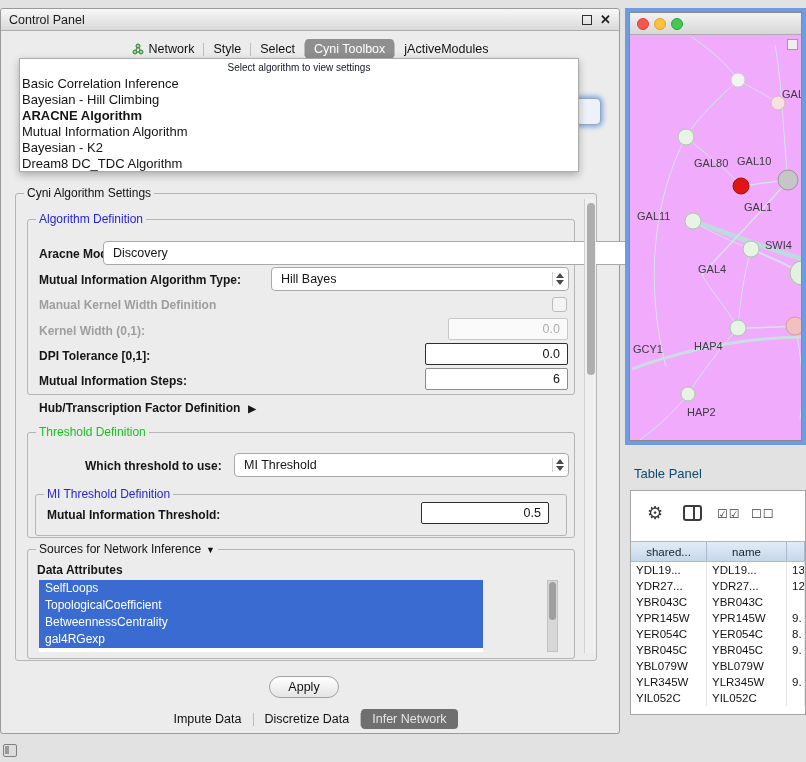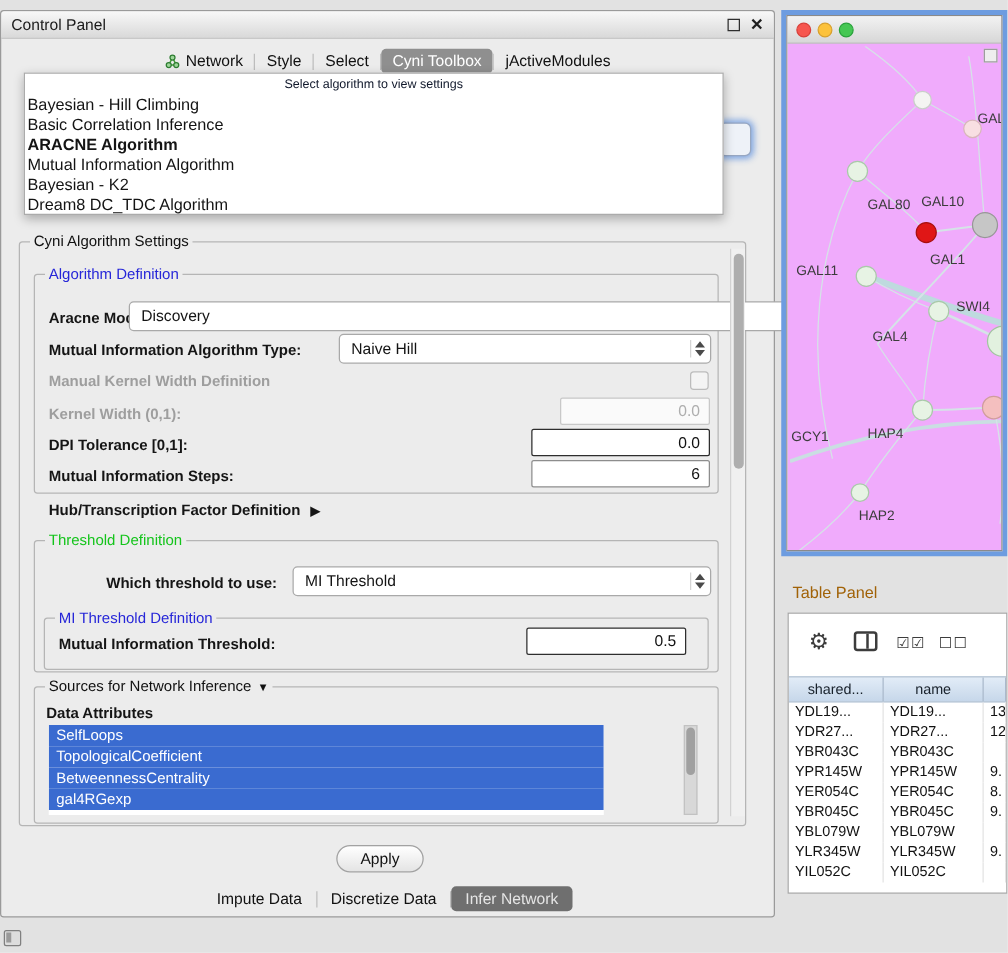--- a/index.html
+++ b/index.html
@@ -71,21 +71,21 @@
   .light{position:absolute;top:5px;width:12px;height:12px;border-radius:50%;}
   .light.red{left:7px;background:#f6564f;border:1px solid #d8413b;}
   .light.yellow{left:24px;background:#fcc23c;border:1px solid #d8a12f;}
   .light.green{left:41px;background:#45c753;border:1px solid #2aa23c;}
   .nw-canvas{position:absolute;left:0;top:22px;right:0;bottom:0;background:#f0abfc;overflow:hidden;}
   .netsvg{position:absolute;left:2px;top:2px;}
   .node-label{font-family:"Liberation Sans",sans-serif;font-size:11px;fill:#3c3c3c;}
   .corner-widget{position:absolute;right:3px;top:4px;width:11px;height:11px;border:1px solid #9d9d9d;background:#eeeeee;}
 
   
-  .tp-label{position:absolute;left:634px;top:466px;font-size:13px;color:#a16207;}
+  .tp-label{position:absolute;left:634px;top:466px;font-size:13px;color:#0c4a6e;}
   .tw{position:absolute;left:630px;top:490px;width:176px;height:225px;background:#fff;border:1px solid #a5a5a5;overflow:hidden;}
   .gear{position:absolute;left:16px;top:11px;font-size:18px;color:#3c3c3c;}
   .colico{position:absolute;left:52px;top:14px;width:19px;height:16px;border:2px solid #3c3c3c;border-radius:3px;}
   .colico::after{content:"";position:absolute;left:50%;top:0;bottom:0;width:2px;background:#3c3c3c;}
   .cbpair{position:absolute;top:16px;font-size:12px;color:#3c3c3c;letter-spacing:1px;}
   .thead{position:absolute;left:0;top:50px;right:0;height:21px;background:linear-gradient(#e2ecf7,#c6d7ea);border-top:1px solid #a9bccf;border-bottom:1px solid #a9bccf;display:flex;font-size:11.5px;color:#17202a;}
   .th{border-right:1px solid #aab9cc;display:flex;align-items:center;justify-content:center;overflow:hidden;white-space:nowrap;}
   .th.c1{width:76px;} .th.c2{width:80px;} .th.c3{flex:1;}
   .tbody{position:absolute;left:0;top:71px;right:0;bottom:0;font-size:11.5px;color:#121212;}
   .trow{display:flex;height:16px;line-height:16px;}
@@ -125,22 +125,22 @@
     <span class="cp-tab active">Cyni Toolbox</span>
     <span class="sep"></span>
     <span class="cp-tab">jActiveModules</span>
   </div>
 
   <div class="combo-fragment"></div>
 
   <div class="popup">
     <div class="popup-header">Select algorithm to view settings</div>
     <div>
+        <div class="popup-option">Basic Correlation Inference</div>
         <div class="popup-option">Bayesian - Hill Climbing</div>
-        <div class="popup-option">Basic Correlation Inference</div>
         <div class="popup-option selected">ARACNE Algorithm</div>
         <div class="popup-option">Mutual Information Algorithm</div>
         <div class="popup-option">Bayesian - K2</div>
         <div class="popup-option">Dream8 DC_TDC Algorithm</div>
       </div>
   </div>
 
   <div class="group" style="left:14px;top:184px;width:582px;height:468px;">
     <span class="gtitle">Cyni Algorithm Settings</span>
   </div>
@@ -150,21 +150,21 @@
   </div>
 
   <span class="lbl" style="left:38px;top:238px;">Aracne Mode:</span>
   <div class="combo" style="left:102px;top:232px;width:558px;">
     <span>Discovery</span>
     <span class="arrows"></span>
   </div>
 
   <span class="lbl" style="left:38px;top:264px;">Mutual Information Algorithm Type:</span>
   <div class="combo" style="left:270px;top:258px;width:298px;">
-    <span>Naive Hill</span>
+    <span>Hill Bayes</span>
     <span class="arrows"></span>
   </div>
 
   <span class="lbl dis" style="left:38px;top:289px;">Manual Kernel Width Definition</span>
   <span class="checkbox" style="left:551px;top:288px;"></span>
 
   <span class="lbl dis" style="left:38px;top:315px;">Kernel Width (0,1):</span>
   <input class="field dim" style="left: 447px; top: 309px; width: 120px;" readonly="" value="0.0">
 
   <span class="lbl" style="left:38px;top:340px;">DPI Tolerance [0,1]:</span>

